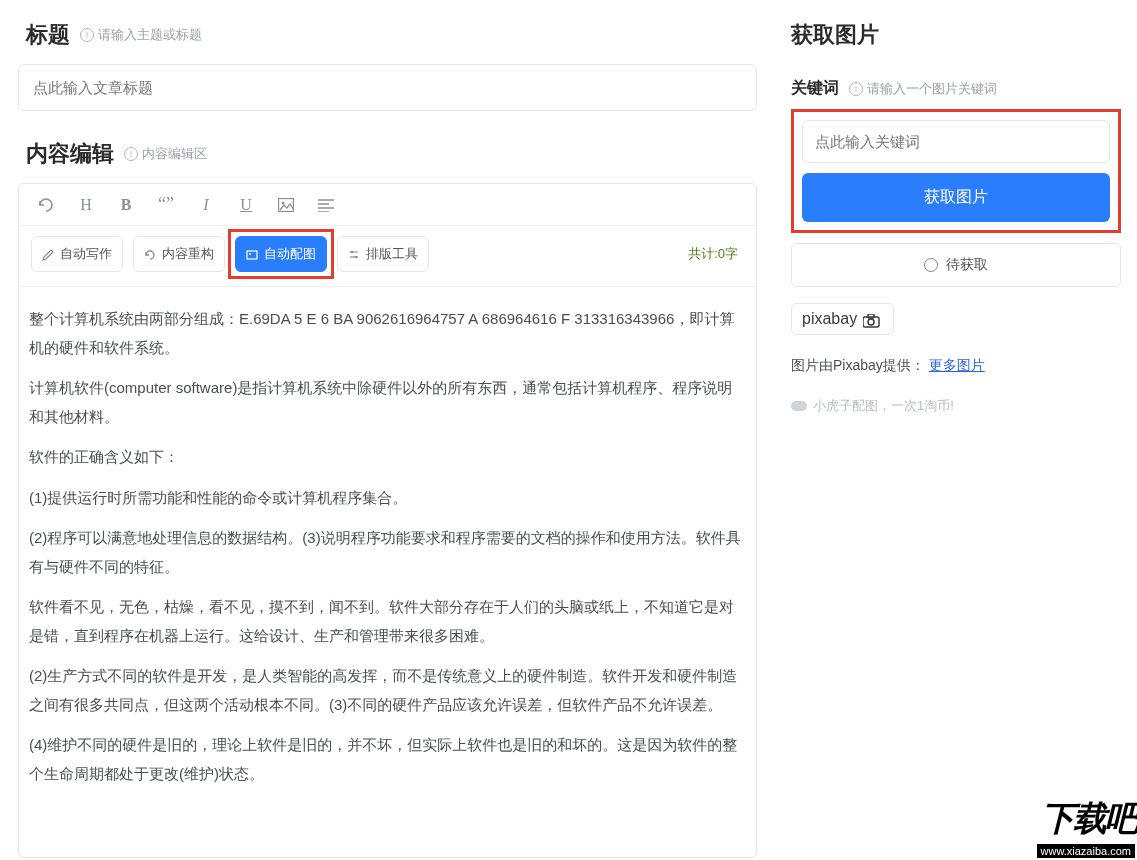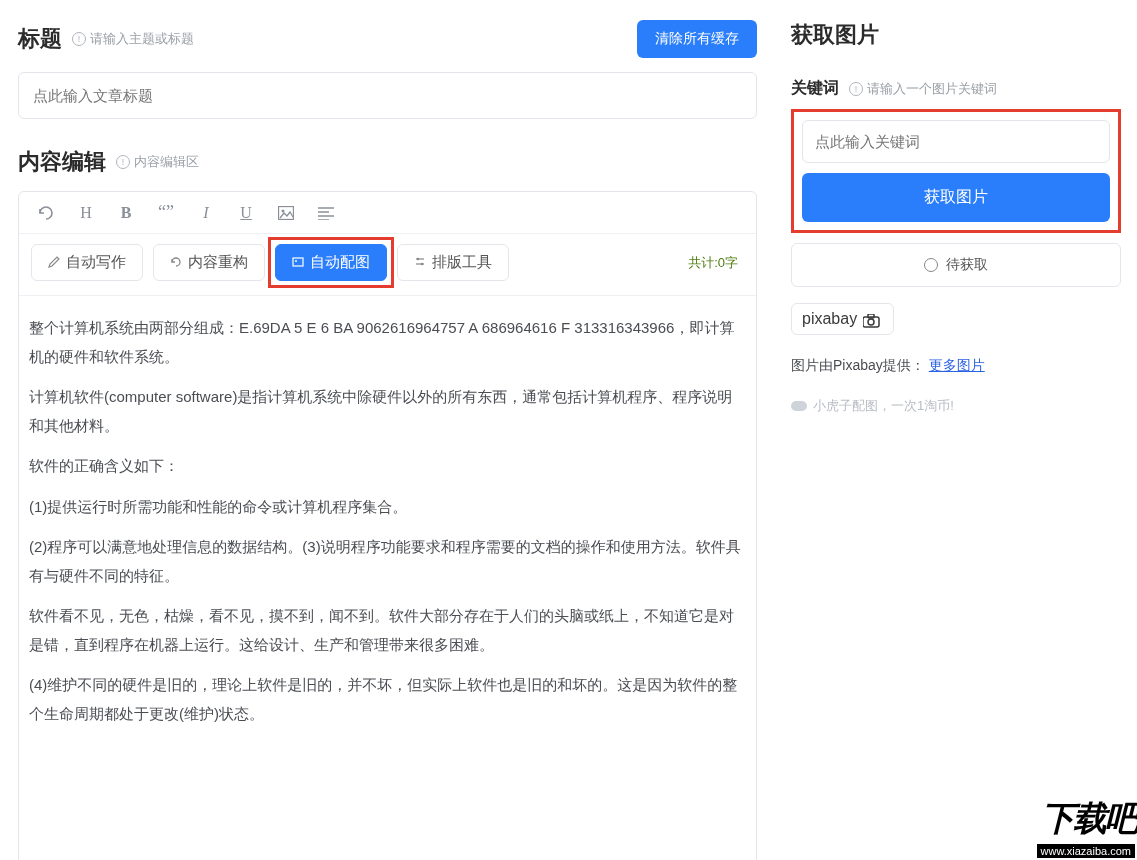--- a/index.html
+++ b/index.html
@@ -26,20 +26,21 @@
       align-items: center;
       margin-bottom: 14px;
     }
     .section-header.with-btn {
       justify-content: space-between;
     }
     .section-title {
       font-size: 22px;
       font-weight: 700;
       color: #2b2b2b;
+      margin-left: 8px;
     }
     .section-hint {
       font-size: 13px;
       color: #9aa0a6;
       margin-left: 10px;
       display: flex;
       align-items: center;
       gap: 4px;
     }
     .hint-icon {
@@ -100,26 +101,27 @@
     .tool-icon.h { font-family: serif; font-weight: 400; }
     .toolbar-row2 {
       display: flex;
       align-items: center;
       padding: 10px 12px 14px;
       gap: 10px;
       border-bottom: 1px solid #eef0f3;
     }
     .tool-btn {
       display: inline-flex;
+      align-items: center;
       gap: 6px;
       border: 1px solid #e3e6ea;
       background: #fff;
       border-radius: 6px;
-      padding: 8px 16px;
-      font-size: 15px;
+      padding: 8px 10px;
+      font-size: 13px;
       color: #555;
       cursor: pointer;
     }
     .tool-btn .btn-ic {
       color: #888;
       font-size: 13px;
     }
     .tool-btn.active {
       background: #2a7efb;
       color: #fff;
@@ -301,21 +303,20 @@
 
 <div class="main-col">
   <div class="section-header with-btn">
     <div style="display:flex;align-items:center">
       <span class="section-title">标题</span>
       <span class="section-hint">
         <span class="hint-icon">!</span>
         <span>请输入主题或标题</span>
       </span>
     </div>
-    <button class="btn-primary">清除所有缓存</button>
   </div>
 
   <input class="input-box" placeholder="点此输入文章标题" style="">
 
   <div class="content-section">
     <div class="section-header">
       <span class="section-title">内容编辑</span>
       <span class="section-hint">
         <span class="hint-icon">!</span>
         <span>内容编辑区</span>
@@ -395,20 +396,21 @@
         <span class="count-text">共计:0字</span>
       </div>
 
       <div class="editor-body">
         <p>整个计算机系统由两部分组成：E.69DA 5 E 6 BA 9062616964757 A 686964616 F 313316343966，即计算机的硬件和软件系统。</p>
         <p>计算机软件(computer software)是指计算机系统中除硬件以外的所有东西，通常包括计算机程序、程序说明和其他材料。</p>
         <p>软件的正确含义如下：</p>
         <p>(1)提供运行时所需功能和性能的命令或计算机程序集合。</p>
         <p>(2)程序可以满意地处理信息的数据结构。(3)说明程序功能要求和程序需要的文档的操作和使用方法。软件具有与硬件不同的特征。</p>
         <p>软件看不见，无色，枯燥，看不见，摸不到，闻不到。软件大部分存在于人们的头脑或纸上，不知道它是对是错，直到程序在机器上运行。这给设计、生产和管理带来很多困难。</p>
+        <p>(2)生产方式不同的软件是开发，是人类智能的高发挥，而不是传统意义上的硬件制造。软件开发和硬件制造之间有很多共同点，但这两个活动根本不同。(3)不同的硬件产品应该允许误差，但软件产品不允许误差。</p>
         <p>(4)维护不同的硬件是旧的，理论上软件是旧的，并不坏，但实际上软件也是旧的和坏的。这是因为软件的整个生命周期都处于更改(维护)状态。</p>
       </div>
     </div>
   </div>
 </div>
 
 <div class="right-col">
   <div class="right-title">获取图片</div>
 
   <div class="kw-header">

